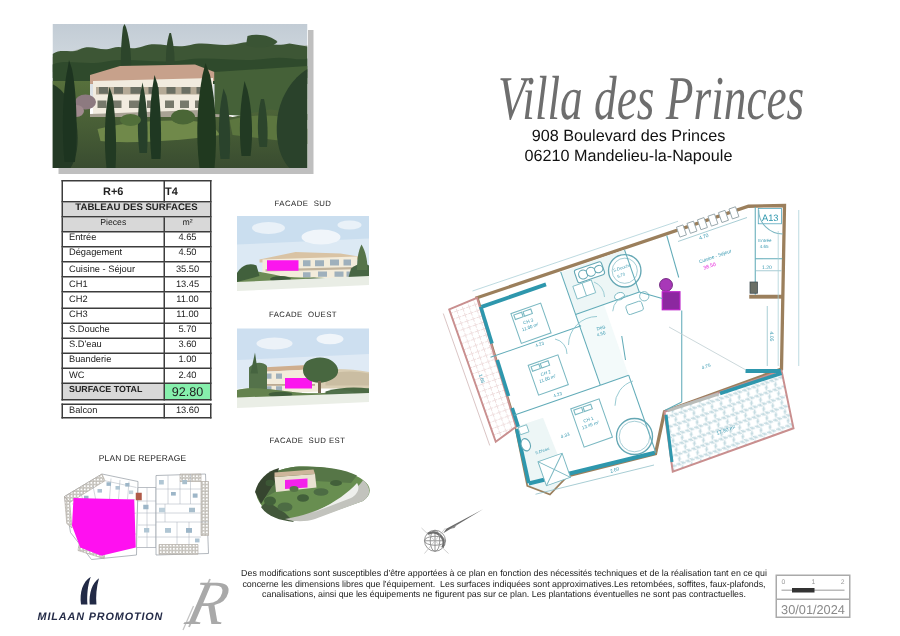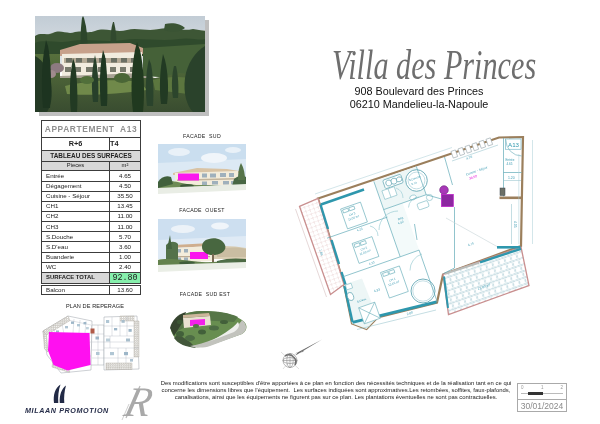--- a/index.html
+++ b/index.html
@@ -105,23 +105,20 @@
 #tablewrap td{border:1px solid #3c3c3c;padding:0;line-height:1;vertical-align:middle;overflow:hidden;}
 #tablewrap td.n{padding-left:4px;}
 #tablewrap td.v{text-align:center;}
 </style>
 <table>
  <colgroup>
         <col style="width:68px">
         <col style="width:31px">
       </colgroup>
  <tbody>
-        <tr style="height:16.5px">
-          <td colspan="2" style="text-align:center;color:#8f8f8f;font-weight:bold;font-size:8.4px;letter-spacing:.6px;">APPARTEMENT&nbsp; A13</td>
-        </tr>
  <tr style="height:13.5px">
    <td style="text-align:center;font-weight:bold;font-size:7.3px;">R+6</td>
    <td style="font-weight:bold;font-size:7.3px;">T4</td>
         </tr>
  <tr style="height:10.7px">
           <td colspan="2" style="text-align:center;background:#d8d8d8;font-weight:bold;font-size:6.4px;">TABLEAU DES SURFACES</td>
         </tr>
  <tr style="height:9.7px">
           <td style="text-align:center;background:#d8d8d8;font-size:5.8px;">Pieces</td>
      <td style="text-align:center;background:#d8d8d8;font-size:5.8px;">m²</td>
@@ -161,21 +158,21 @@
  <tr style="height:10.15px">
           <td class="n">Buanderie</td>
           <td class="v">1.00</td>
         </tr>
  <tr style="height:10.15px">
           <td class="n">WC</td>
           <td class="v">2.40</td>
         </tr>
  <tr style="height:11px">
           <td class="n" style="background:#d8d8d8;font-weight:bold;font-size:5.9px;">SURFACE TOTAL</td>
-     <td class="v" style="background:#86efac;font-size:8.4px;font-family:Liberation Mono, monospace;">92.80</td>
+     <td class="v" style="background:#86efac;font-size:8.4px;">92.80</td>
         </tr>
 </tbody>
     </table>
 <table style="margin-top:1.5px;">
  <colgroup>
         <col style="width:68px">
         <col style="width:31px">
       </colgroup>
  <tbody>
         <tr style="height:8.8px">

